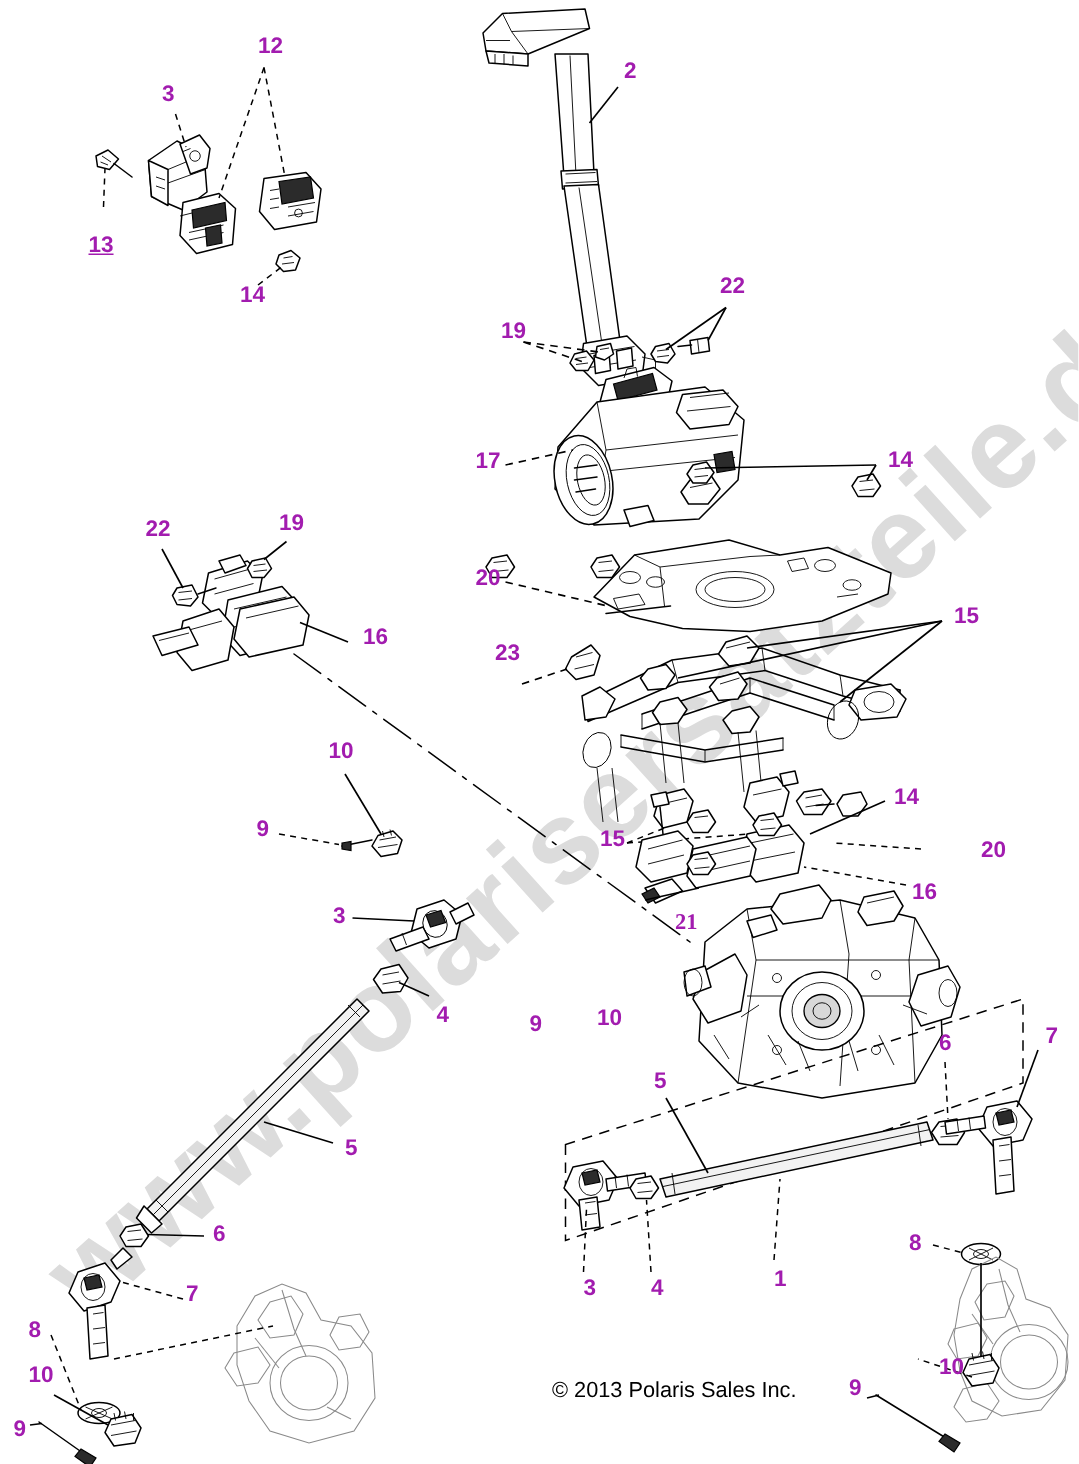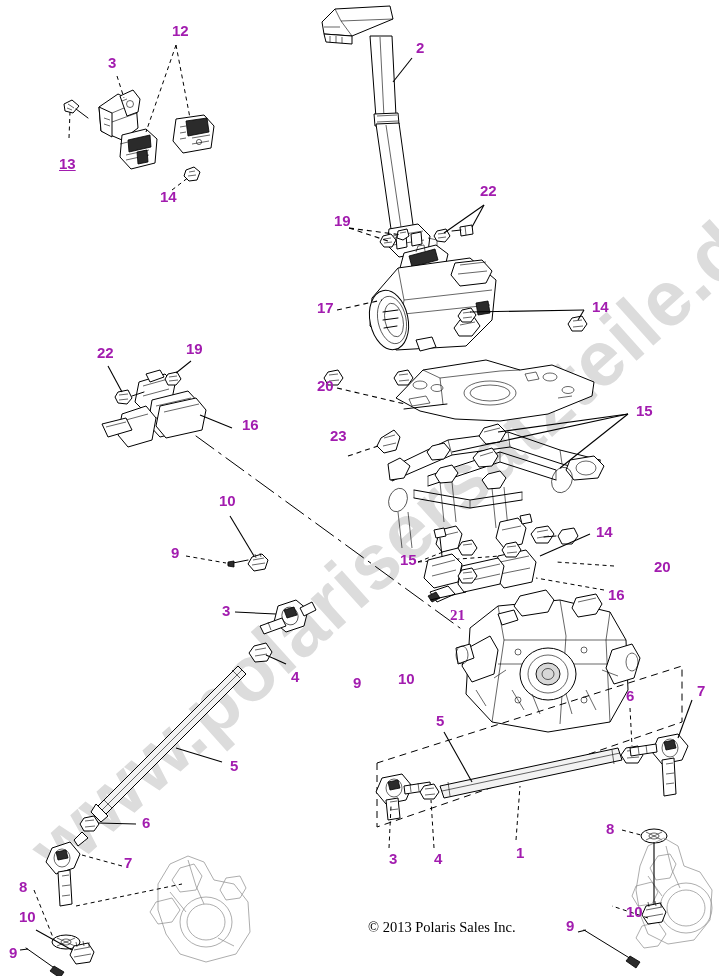--- a/index.html
+++ b/index.html
@@ -30,21 +30,21 @@
     font-family: "Liberation Sans", sans-serif;
     font-size: 15px;
     font-weight: bold;
     color: #a21caf;
     line-height: 1;
     white-space: nowrap;
     user-select: none;
   }
   .copyright {
     position: absolute;
-    font-family: Liberation Serif, serif;
+    font-family: Liberation Sans, sans-serif;
     font-size: 14.5px;
     color: #000000;
     white-space: nowrap;
   }
   .wm-text {
     font-family: "Liberation Sans", sans-serif;
     font-weight: bold;
     font-size: 78px;
     fill: #dcdcdc;
     letter-spacing: 1px;

